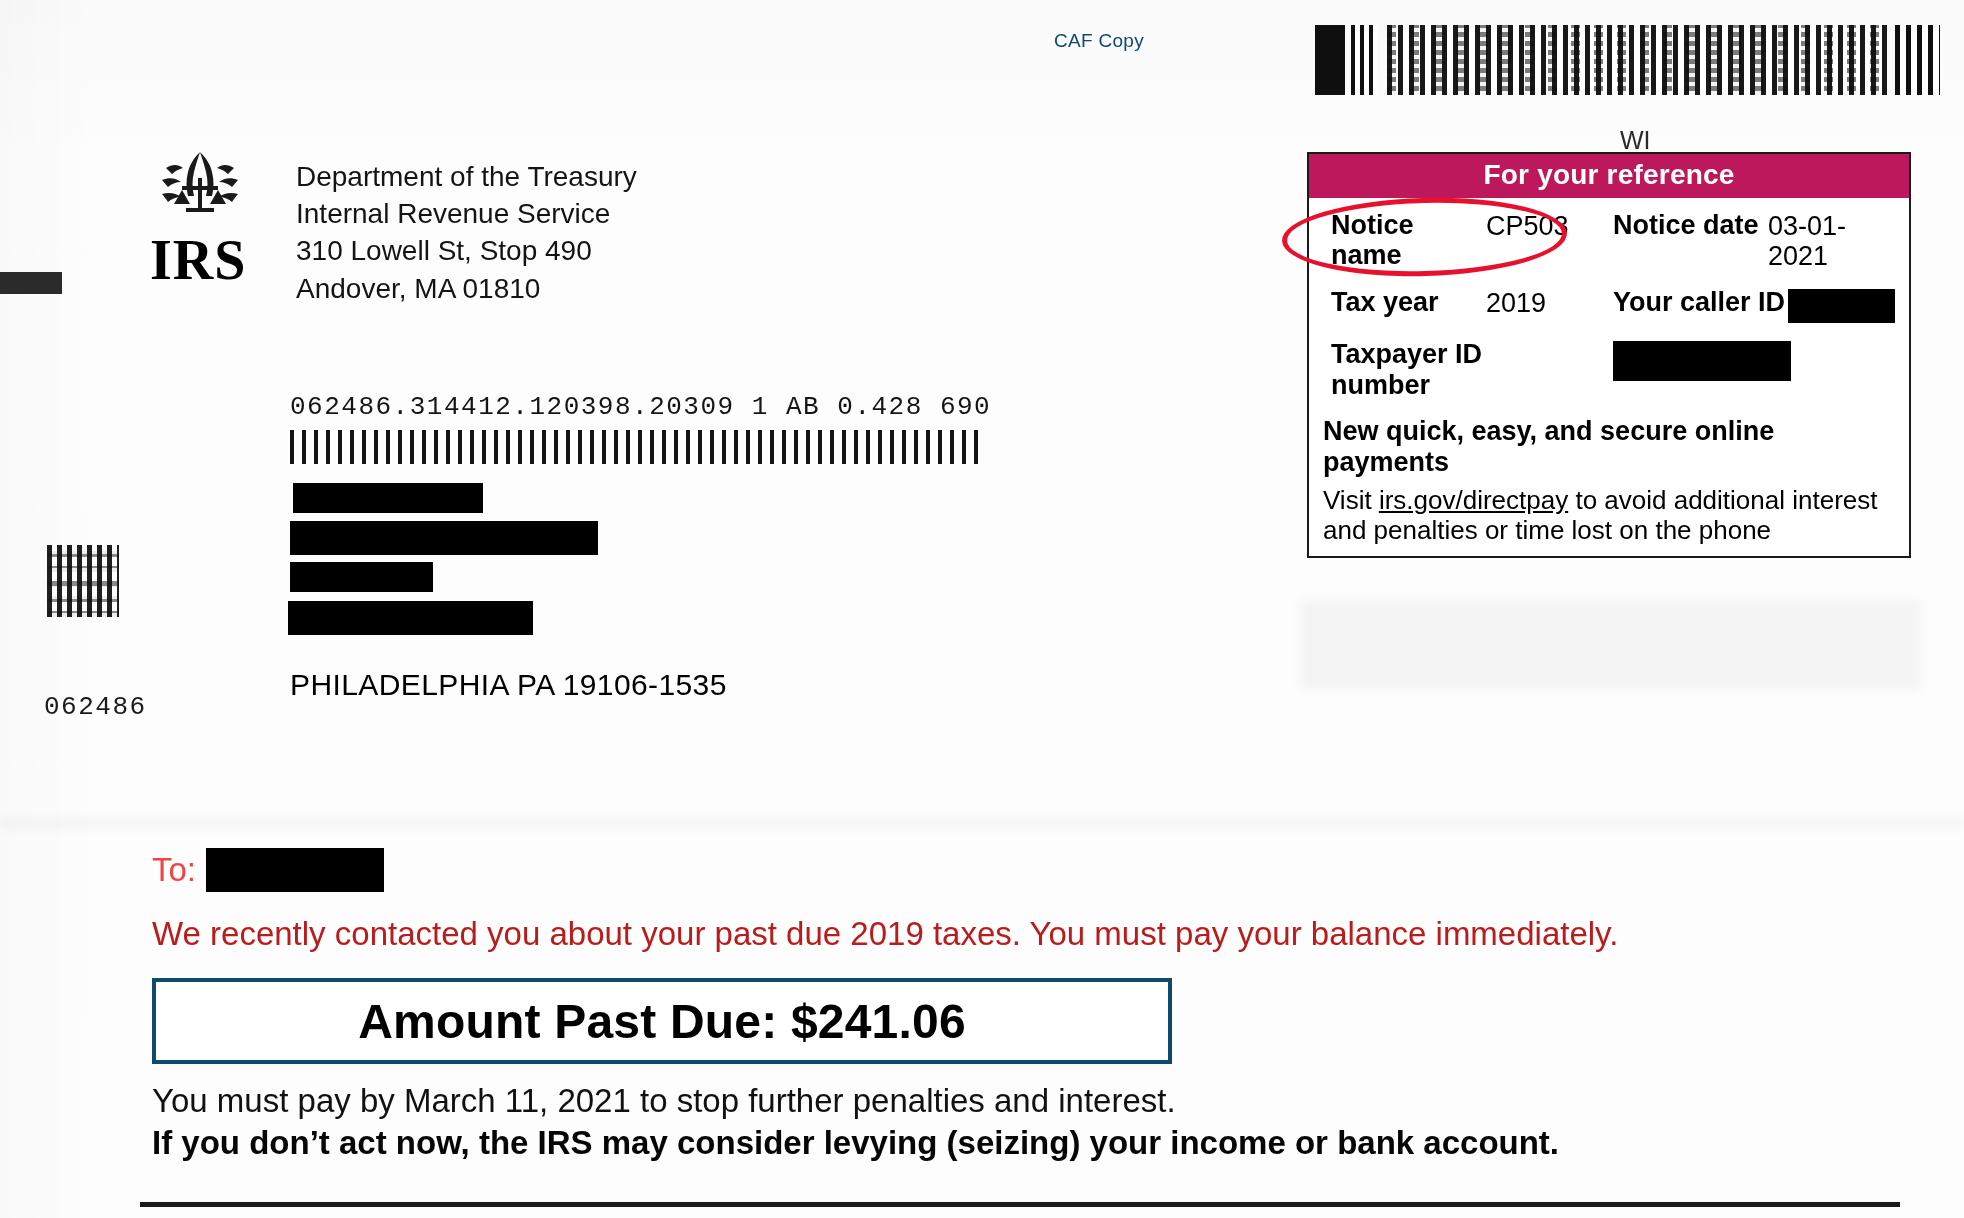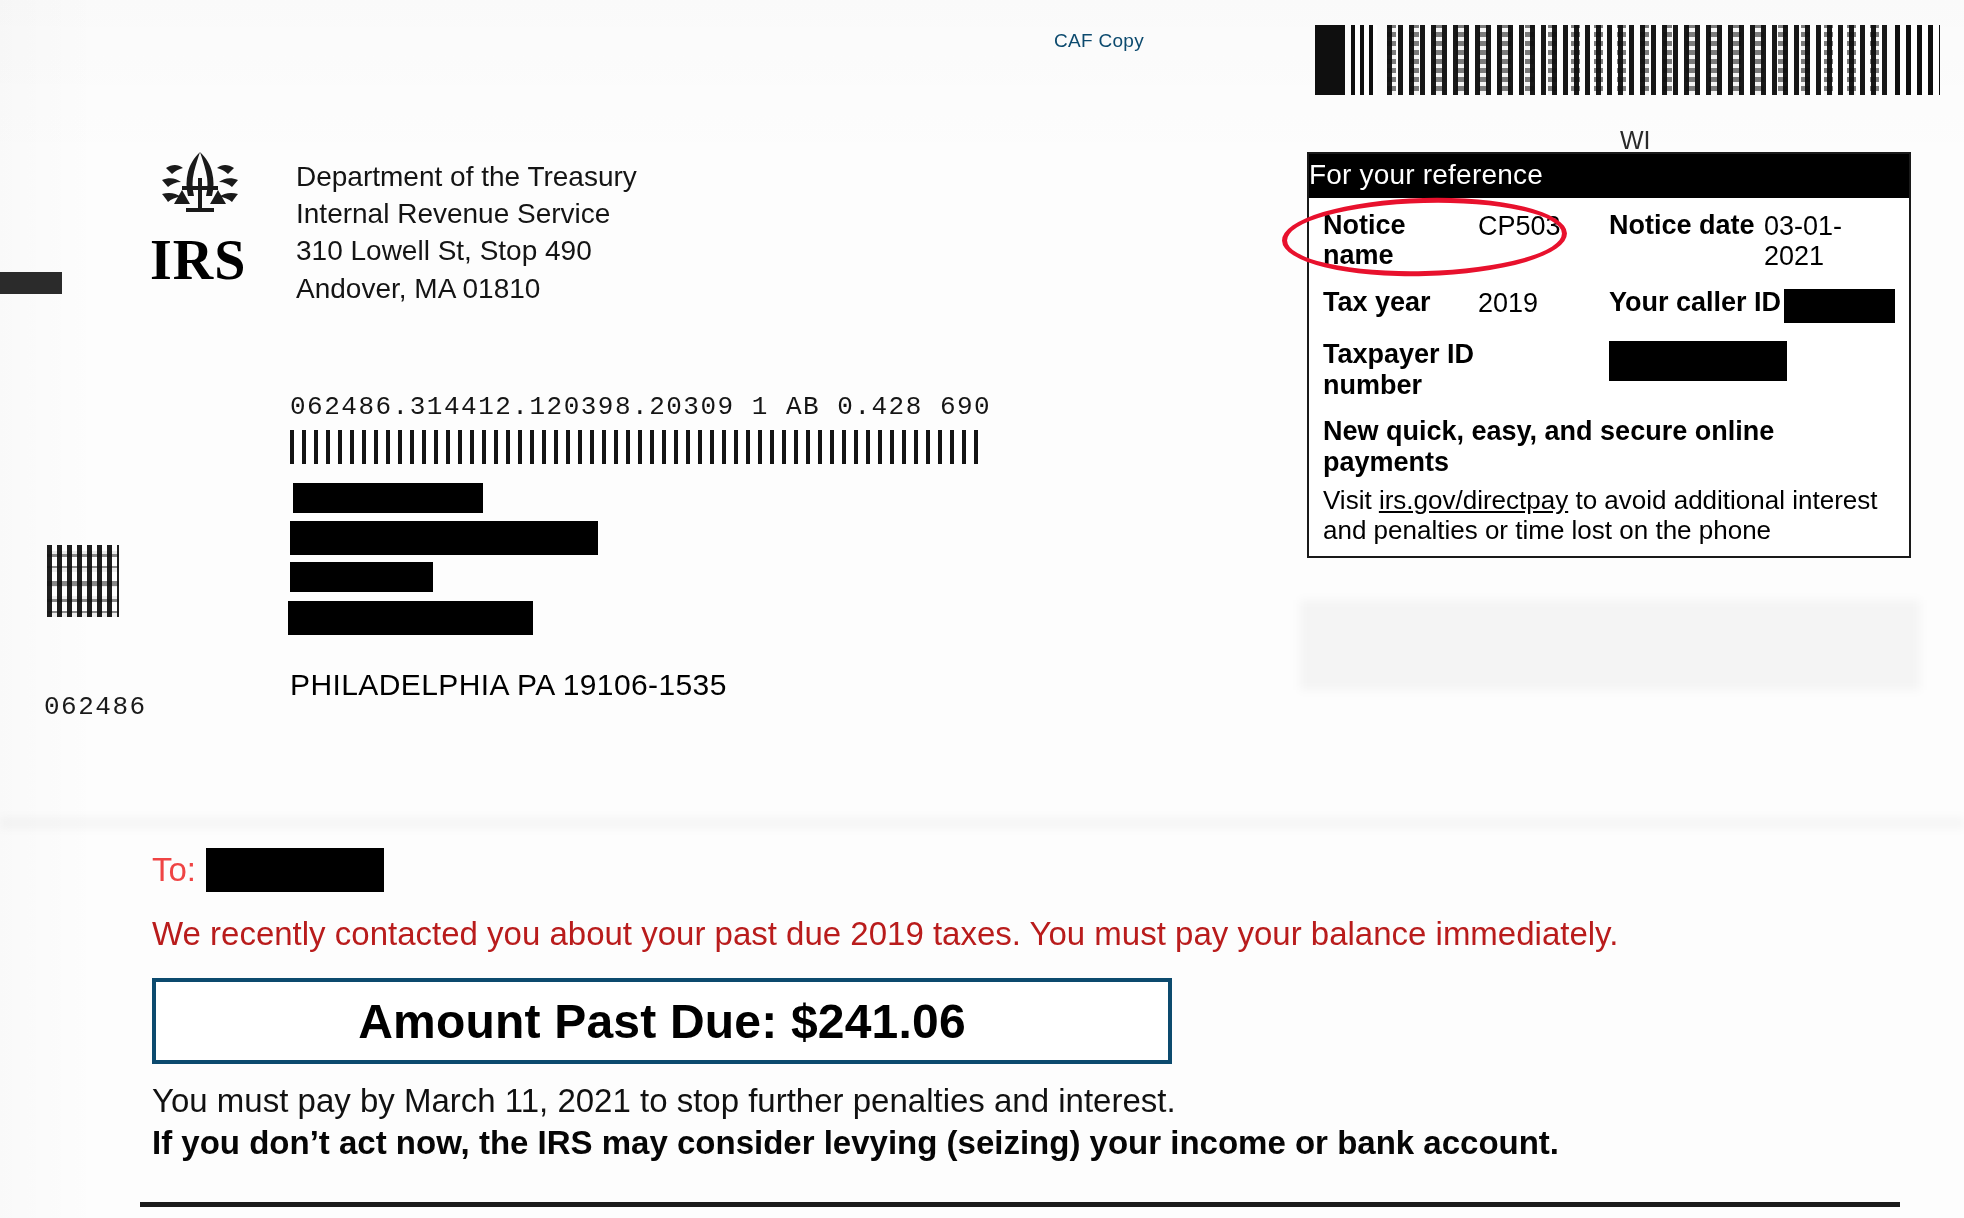--- a/index.html
+++ b/index.html
@@ -108,34 +108,36 @@
   
   .ref-box {
     position: absolute;
     left: 1307px;
     top: 152px;
     width: 600px;
     border: 2px solid #1a1a1a;
     background: #ffffff;
   }
   .ref-head {
-    background: #000000;
+    background: #be185d;
     color: #ffffff;
+    text-align: center;
     font-size: 28px;
-    font-weight: normal;
+    font-weight: bold;
     padding: 5px 0 7px 0;
     letter-spacing: 0.2px;
   }
   .ref-body {
     padding: 12px 14px 10px 14px;
   }
   .ref-row {
     display: flex;
     align-items: flex-start;
     margin-bottom: 16px;
+    margin-left: 8px;
   }
   .ref-cell {
     display: flex;
     align-items: flex-start;
   }
   .ref-cell.left  { width: 50%; }
   .ref-cell.right { width: 50%; }
   .ref-label {
     font-weight: bold;
     font-size: 27px;

